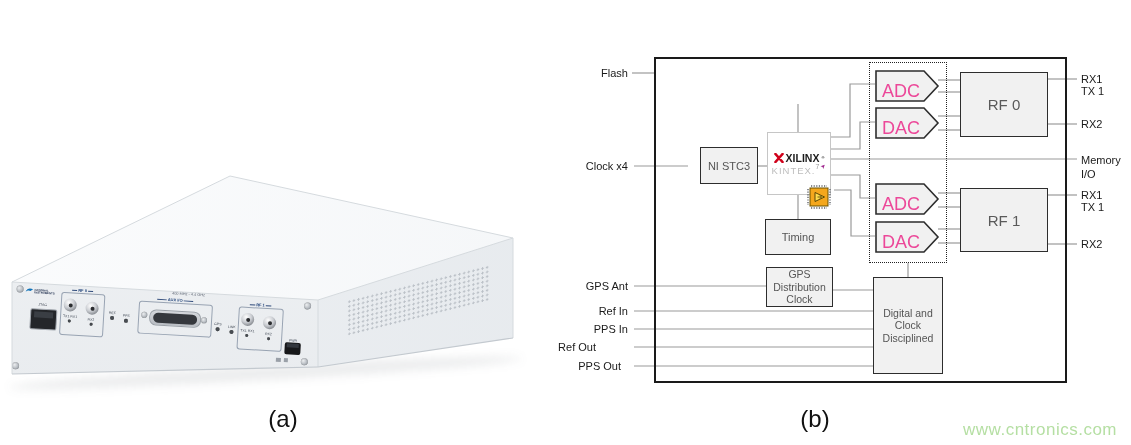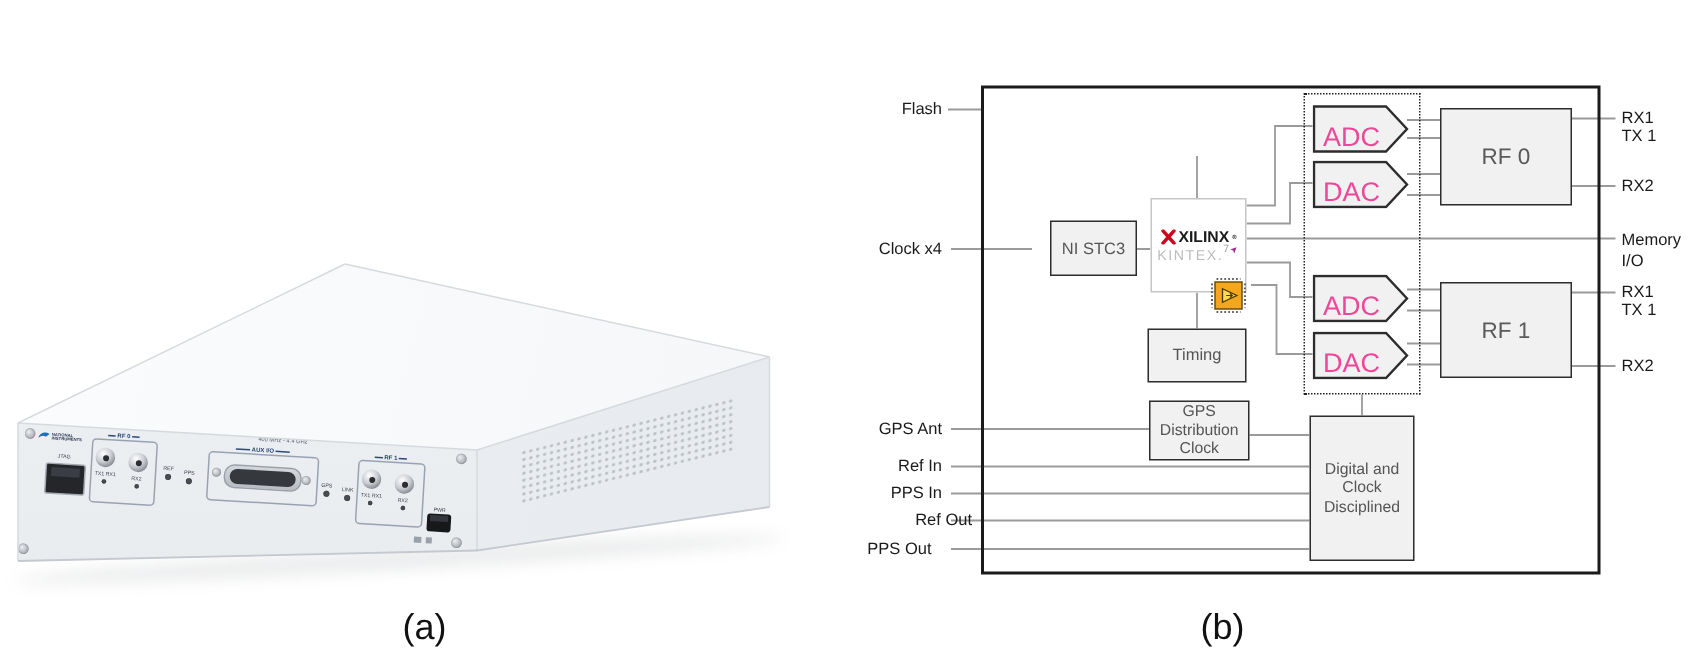--- a/index.html
+++ b/index.html
@@ -212,21 +212,21 @@
   </svg>
 
   <div class="outer-box"></div>
   <div class="dotted-box"></div>
 
   <div class="dlabel left" style="left:540px;top:66px">Flash</div>
   <div class="dlabel left" style="left:540px;top:159px">Clock x4</div>
   <div class="dlabel left" style="left:540px;top:279px">GPS Ant</div>
   <div class="dlabel left" style="left:540px;top:304px">Ref In</div>
   <div class="dlabel left" style="left:540px;top:322px">PPS In</div>
-  <div class="dlabel left" style="left:560px;top:340px">Ref Out</div>
+  <div class="dlabel left" style="left:508px;top:340px">Ref Out</div>
   <div class="dlabel left" style="left:533px;top:359px">PPS Out</div>
 
   <div class="dlabel" style="left:1081px;top:72px">RX1</div>
   <div class="dlabel" style="left:1081px;top:84px">TX 1</div>
   <div class="dlabel" style="left:1081px;top:117px">RX2</div>
   <div class="dlabel" style="left:1081px;top:153px">Memory I/O</div>
   <div class="dlabel" style="left:1081px;top:188px">RX1</div>
   <div class="dlabel" style="left:1081px;top:200px">TX 1</div>
   <div class="dlabel" style="left:1081px;top:237px">RX2</div>
 
@@ -296,14 +296,15 @@
     <div>Clock</div>
   </div>
   <div class="blk multi" style="left:873px;top:277px;width:70px;height:97px">
     <div>Digital and</div>
     <div>Clock</div>
     <div>Disciplined</div>
   </div>
 
   <div class="caption" style="left:233px;top:405px">(a)</div>
   <div class="caption" style="left:765px;top:405px">(b)</div>
+  <div class="watermark">www.cntronics.com</div>
 
 </div>
 
 </body></html>

